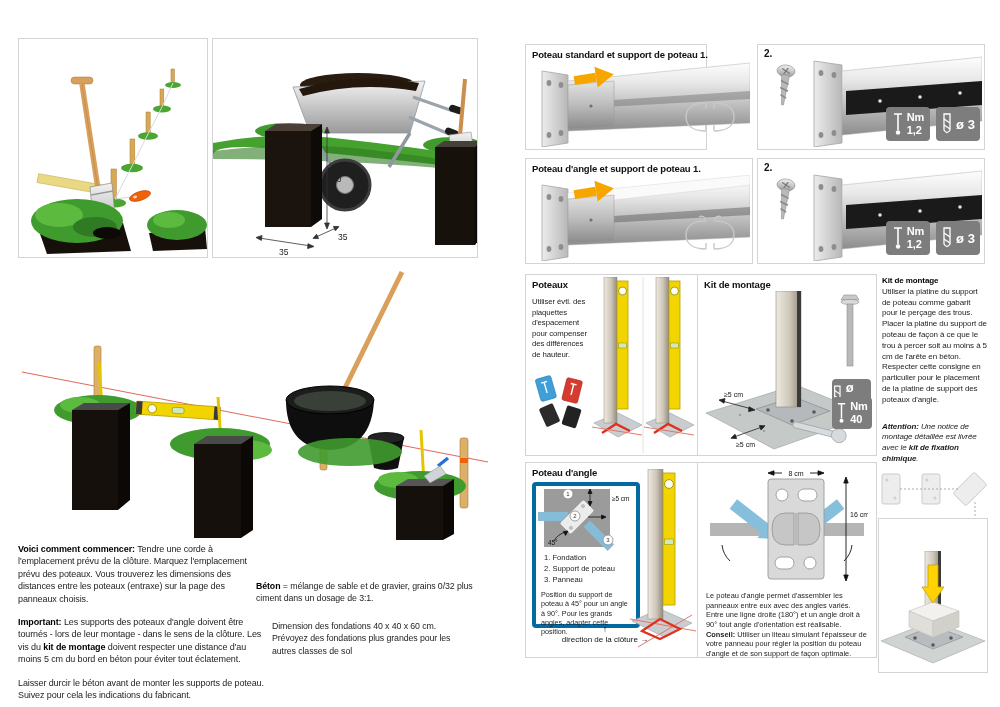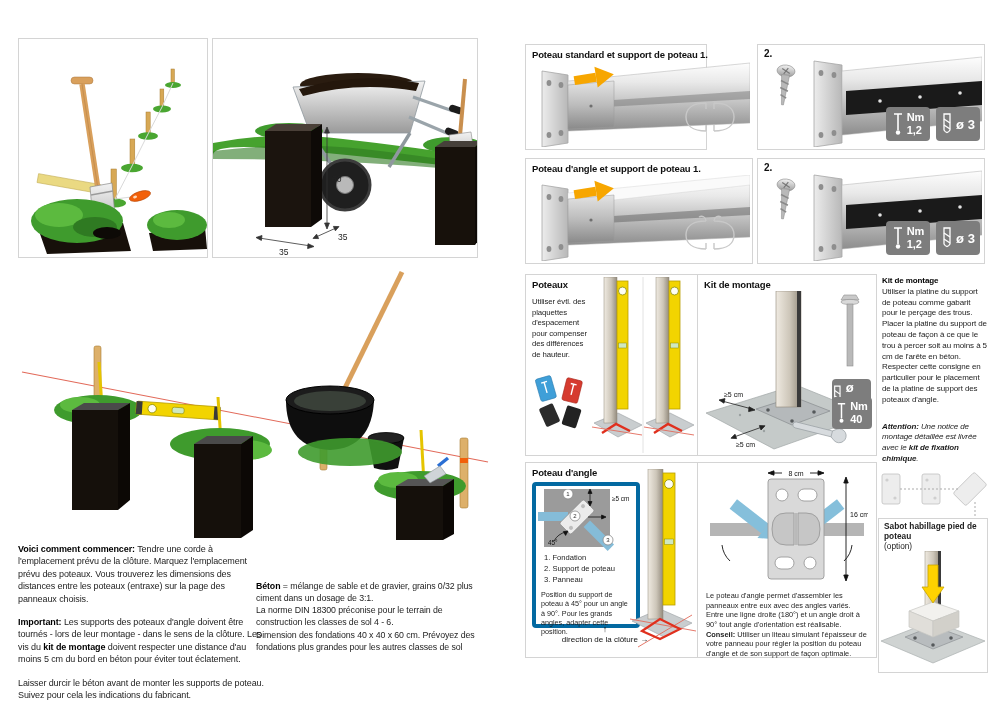--- a/index.html
+++ b/index.html
@@ -229,22 +229,21 @@
 </svg>
 
 <div class="txt" style="left:18px;top:543px;width:246px">
   <p><b>Voici comment commencer:</b><span> Tendre une corde à l'emplacement prévu de la clôture. Marquez l'emplacement prévu des poteaux. Vous trouverez les dimensions des distances entre les poteaux (entraxe) sur la page des panneaux choisis.</span></p>
   <p><b>Important:</b><span> Les supports des poteaux d'angle doivent être tournés - lors de leur montage - dans le sens de la clôture. Les vis du </span><b>kit de montage</b><span> doivent respecter une distance d'au moins 5 cm du bord en béton pour éviter tout éclatement.</span></p>
   <p>Laisser durcir le béton avant de monter les supports de poteau. Suivez pour cela les indications du fabricant.</p>
 </div>
 
 <div class="txt" style="left:256px;top:580px;width:228px;font-size:8.8px">
   <p style="margin:0"><b>Béton</b><span> = mélange de sable et de gravier, grains 0/32 plus ciment dans un dosage de 3:1.</span></p>
-  <p style="margin:0">La norme DIN 18300 préconise pour le terrain de construction les classes de sol 4 - 6.</p>
-  <p style="margin:0">Dimension des fondations 40 x 40 x 60 cm. Prévoyez des fondations plus grandes pour les autres classes de sol</p>
+  <p style="margin:16px">Dimension des fondations 40 x 40 x 60 cm. Prévoyez des fondations plus grandes pour les autres classes de sol</p>
 </div>
 
 <div class="panel" style="left:525px;top:44px;width:182px;height:106px">
   <div class="ptitle">Poteau standard et support de poteau 1.</div>
   <svg class="abs" style="left:2px;top:16px" width="222" height="86" viewBox="0 0 222 86">
     <polygon points="14,10 40,14 40,82 14,86" fill="url(#gPlate)" stroke="#a6a6a6" stroke-width="0.8"></polygon>
     <g fill="#8e8e8e">
         <ellipse cx="21" cy="22" rx="2.4" ry="2.9"></ellipse>
         <ellipse cx="33" cy="24" rx="2.4" ry="2.9"></ellipse>
         <ellipse cx="21" cy="74" rx="2.4" ry="2.9"></ellipse>
@@ -616,24 +615,20 @@
     <circle cx="9" cy="16" r="1.6"></circle>
       <circle cx="17" cy="34" r="1.6"></circle>
     <circle cx="49" cy="16" r="1.6"></circle>
       <circle cx="57" cy="34" r="1.6"></circle>
   </g>
   <line x1="22" y1="25" x2="80" y2="25" stroke="#ababab" stroke-width="1" stroke-dasharray="2,2"></line>
   <line x1="97" y1="38" x2="97" y2="52" stroke="#ababab" stroke-width="1" stroke-dasharray="2,2"></line>
 </svg>
 
 <div class="panel" style="left:878px;top:518px;width:110px;height:155px">
-  <div class="abs" style="left:5px;top:3px;width:100px;font-size:8.3px;line-height:1.2">
-    <b>Sabot habillage pied de poteau</b><br>
-    <span>(option)</span>
-  </div>
   <svg class="abs" style="left:2px;top:32px" width="104" height="118" viewBox="0 0 104 118">
     <polygon points="0,90 52,70 104,90 52,112" fill="#cfd3d2" stroke="#aab0b0" stroke-width="0.7"></polygon>
     <polygon points="24,86 52,75 82,86 52,98" fill="#b8bcbe" stroke="#8f9496" stroke-width="0.7"></polygon>
     <g fill="#55595b">
         <circle cx="34" cy="87" r="1.8"></circle>
         <circle cx="70" cy="87" r="1.8"></circle>
         <circle cx="52" cy="94" r="1.8"></circle>
       </g>
     <rect x="44" y="0" width="15" height="76" fill="url(#gPost2)" stroke="#8f8778" stroke-width="0.5"></rect>
     <rect x="57" y="0" width="3" height="76" fill="#3a3a3a"></rect>

